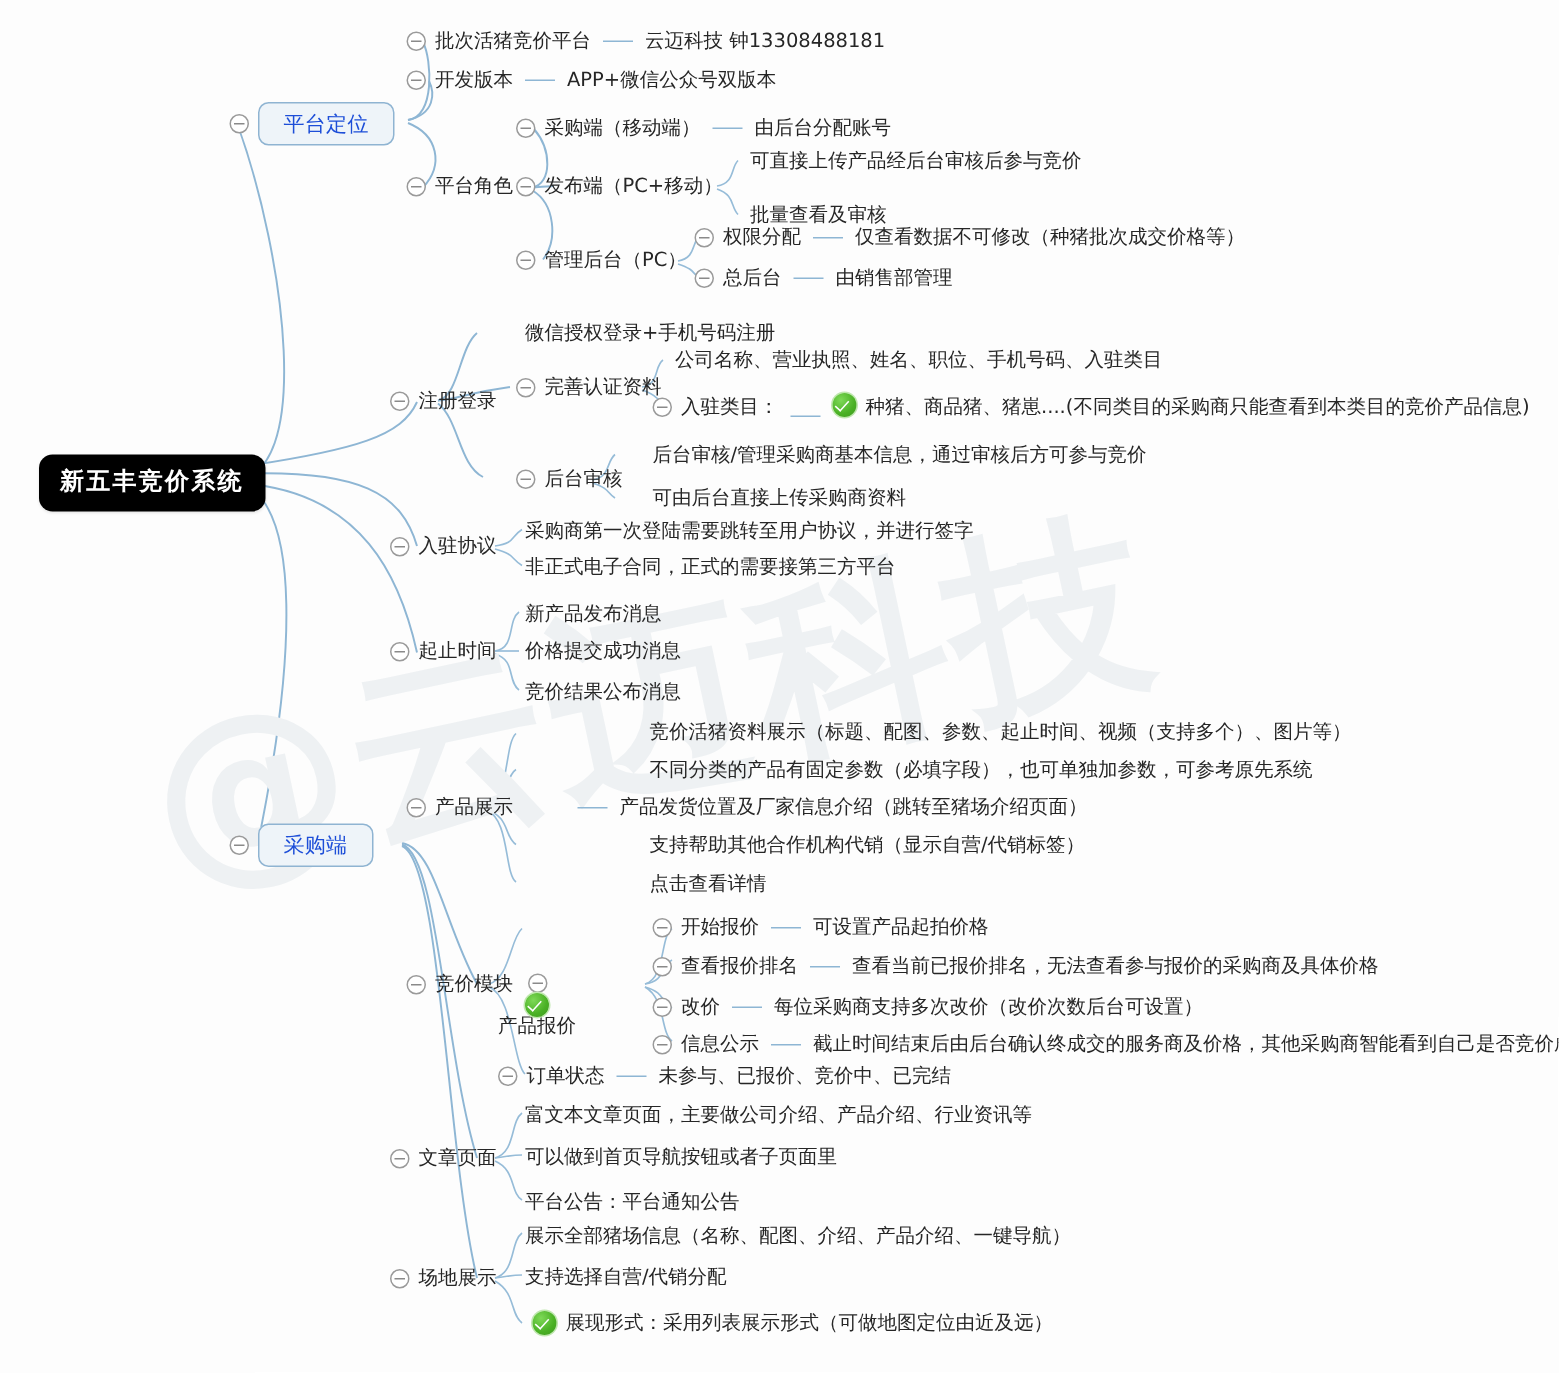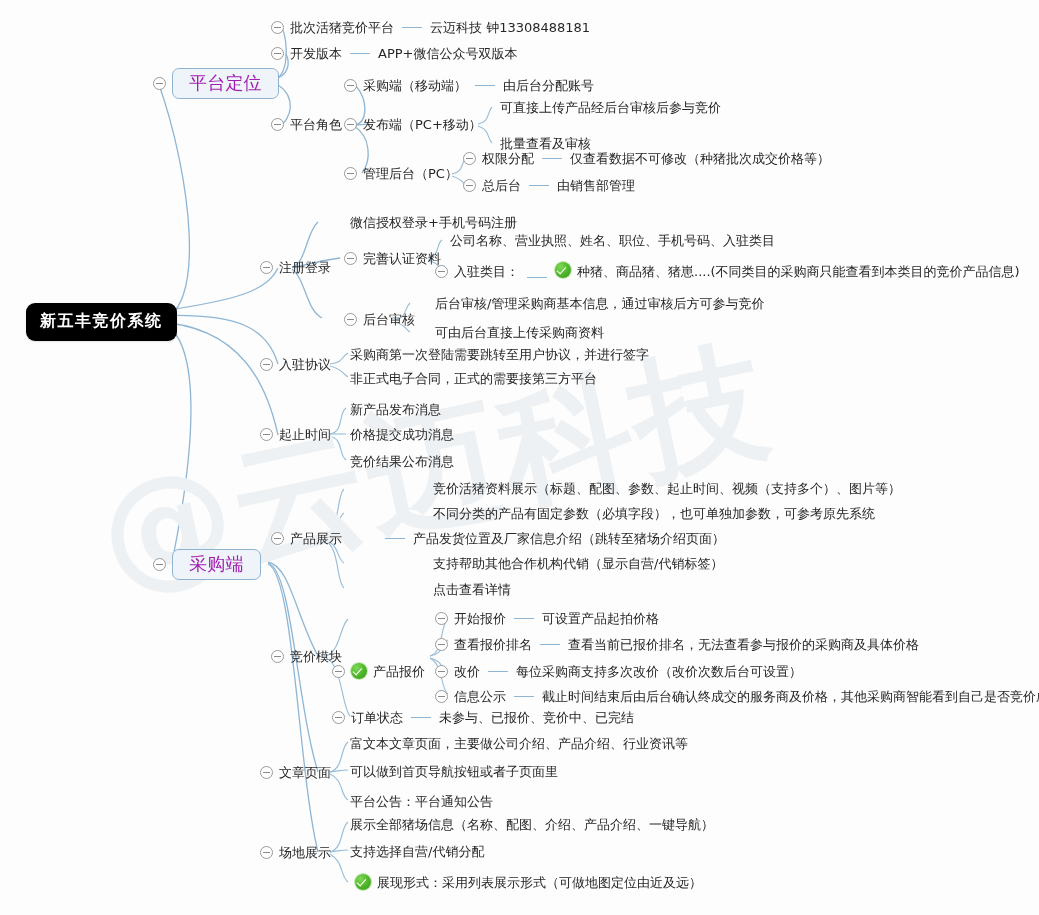--- a/index.html
+++ b/index.html
@@ -73,21 +73,21 @@
     text-shadow: 0 1px 1px rgba(0,0,0,.18);
   }
 
   
   .box-node {
     background: #eef4f9;
     border: 1px solid #8fb4d2;
     border-radius: 7px;
     padding: 5px 16px 6px;
   }
-  .box-node .label { font-size: 18px; color: #a21caf; }
+  .box-node .label { font-size: 14px; color: #1d4ed8; }
 
   
   .minus {
     width: 13px; height: 13px;
     border: 1px solid #9a9a9a;
     border-radius: 50%;
     position: relative;
     flex: 0 0 auto;
     background: #fff;
   }
@@ -378,21 +378,21 @@
   <div class="leaf" style="left:433px; top:583px;">
     <span>点击查看详情</span>
   </div>
 
   <div class="leaf" style="left:271px; top:650px;">
     <span class="minus"></span>
       <span class="gap6"></span>
     <span>竞价模块</span>
   </div>
 
-  <div class="leaf" style="left:332px; top:663px;">
+  <div class="leaf" style="left:332px; top:649px;flex-direction:column;">
     <span class="minus"></span>
       <span class="gap6"></span>
     <span class="check"></span>
       <span class="gap6"></span>
     <span>产品报价</span>
   </div>
   <div class="leaf" style="left:435px; top:612px;">
     <span class="minus"></span>
       <span class="gap6"></span>
     <span>开始报价</span>

